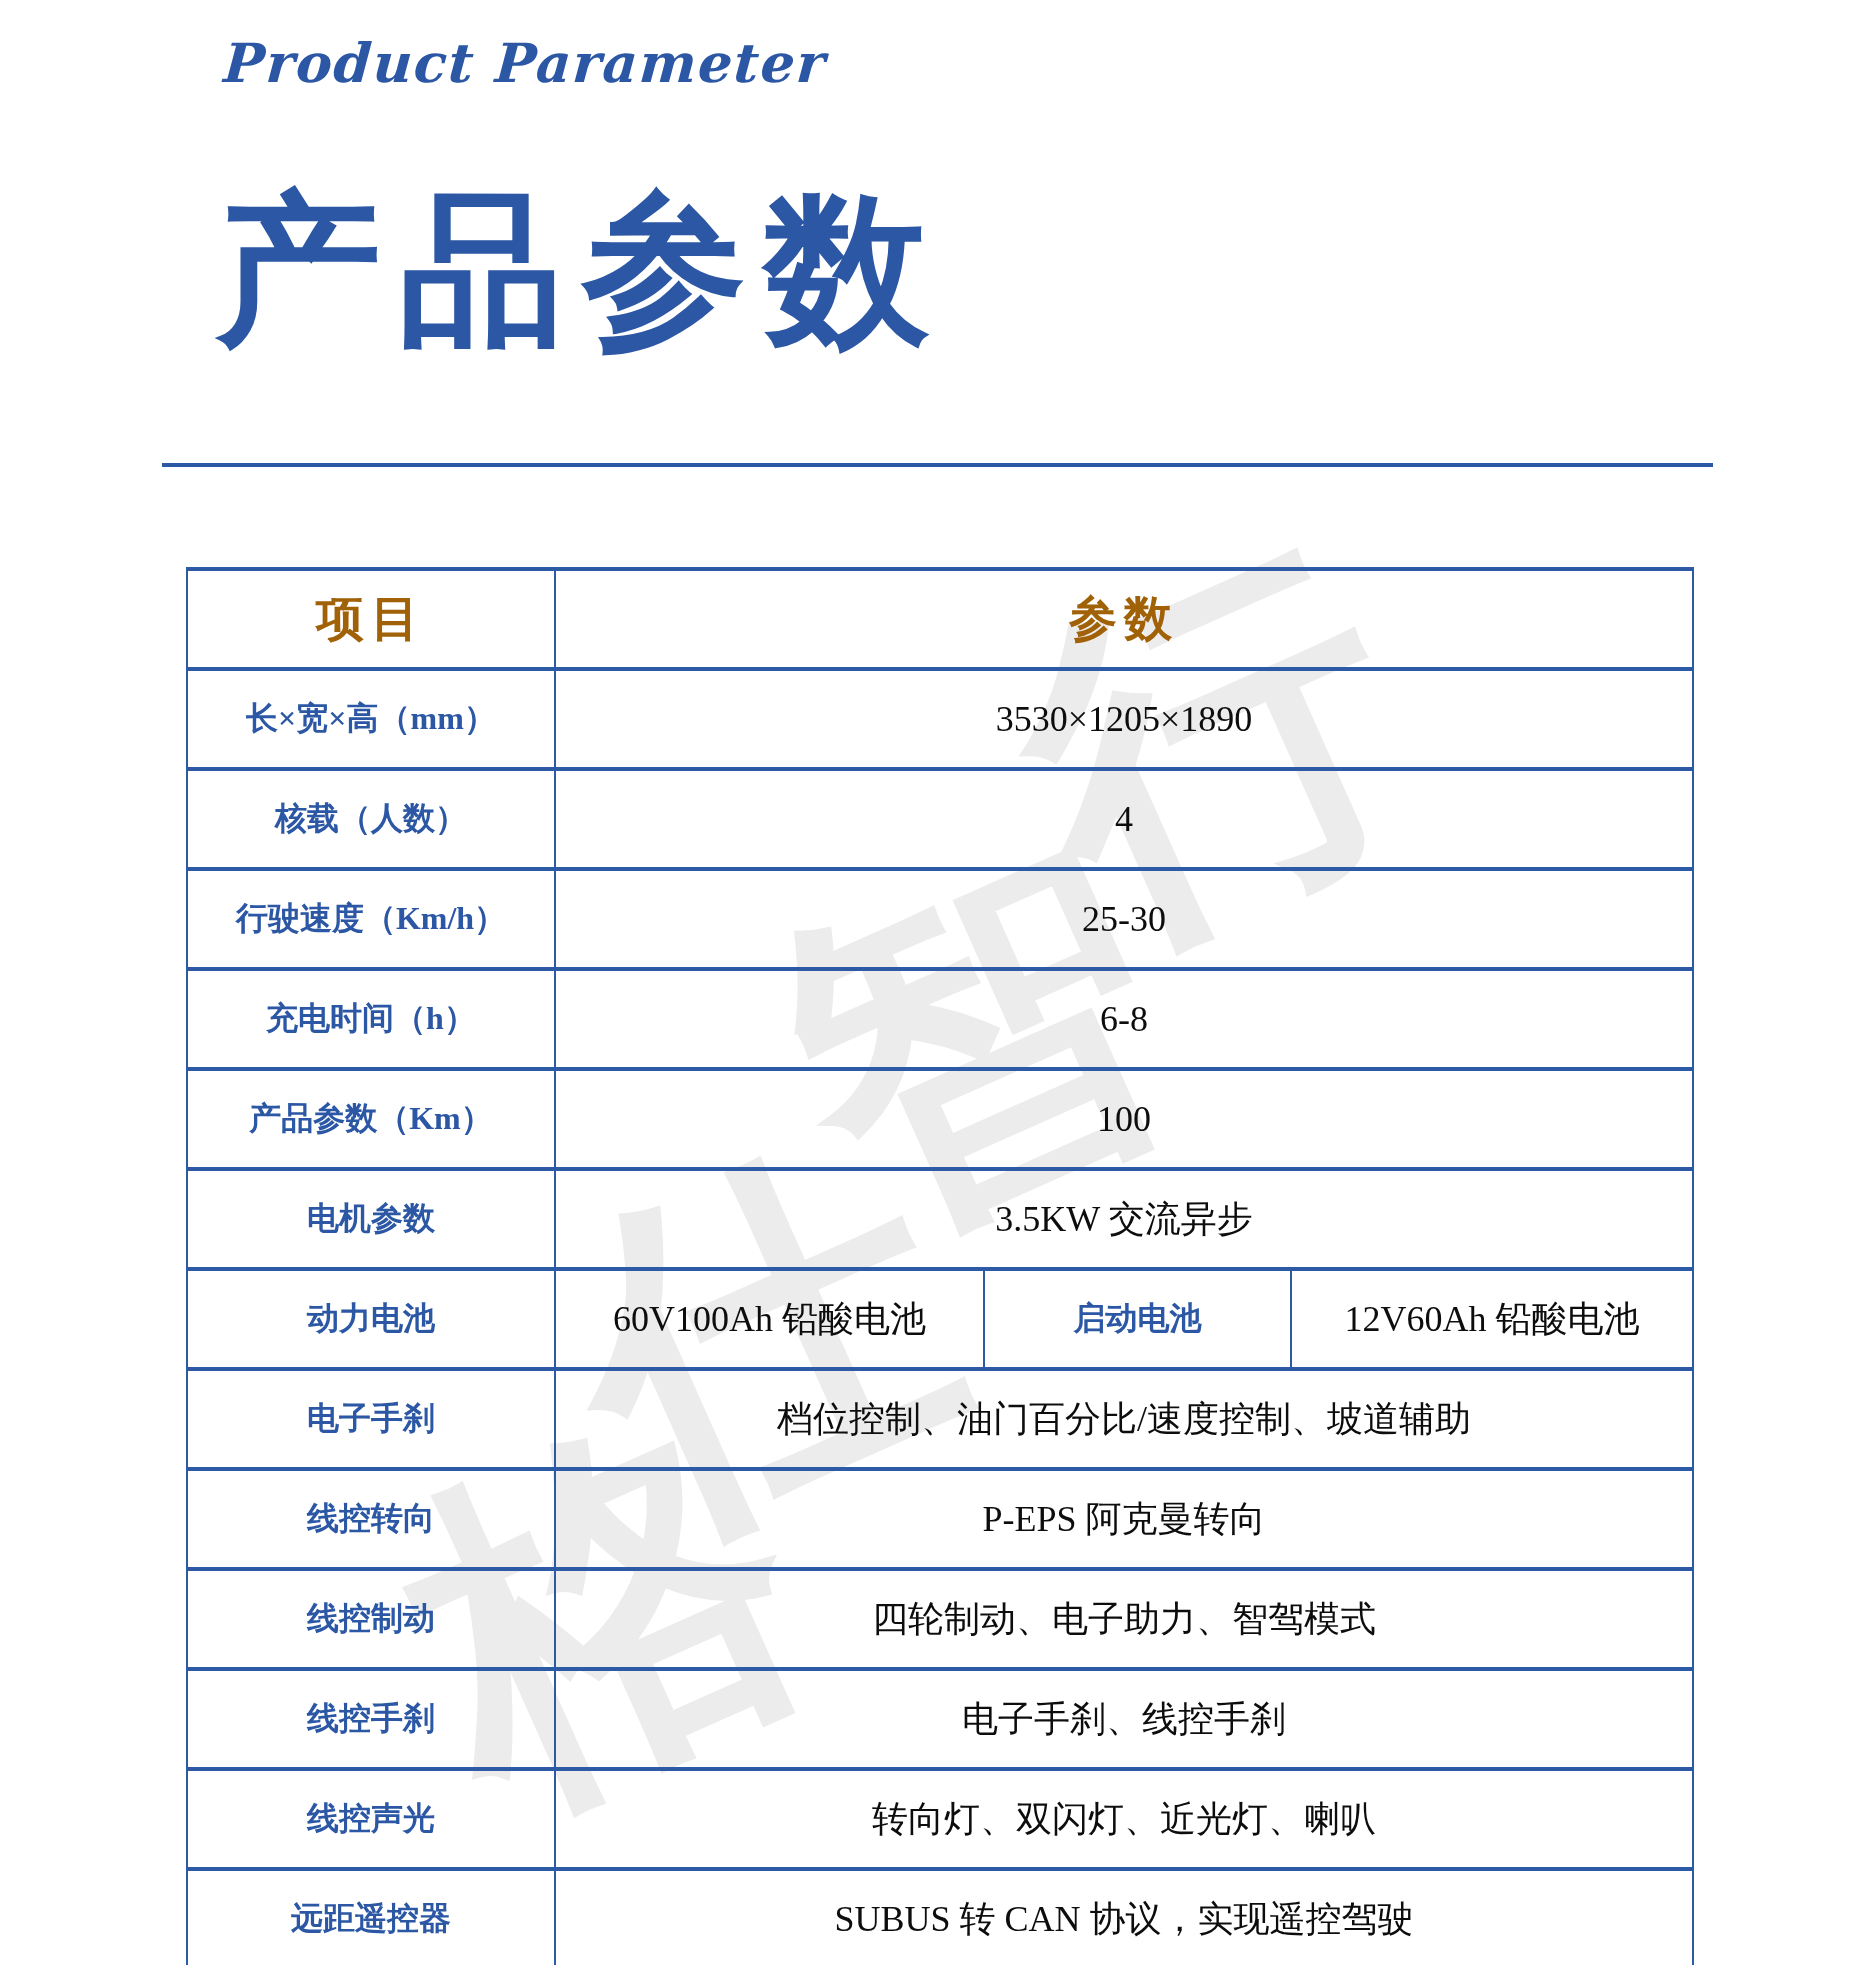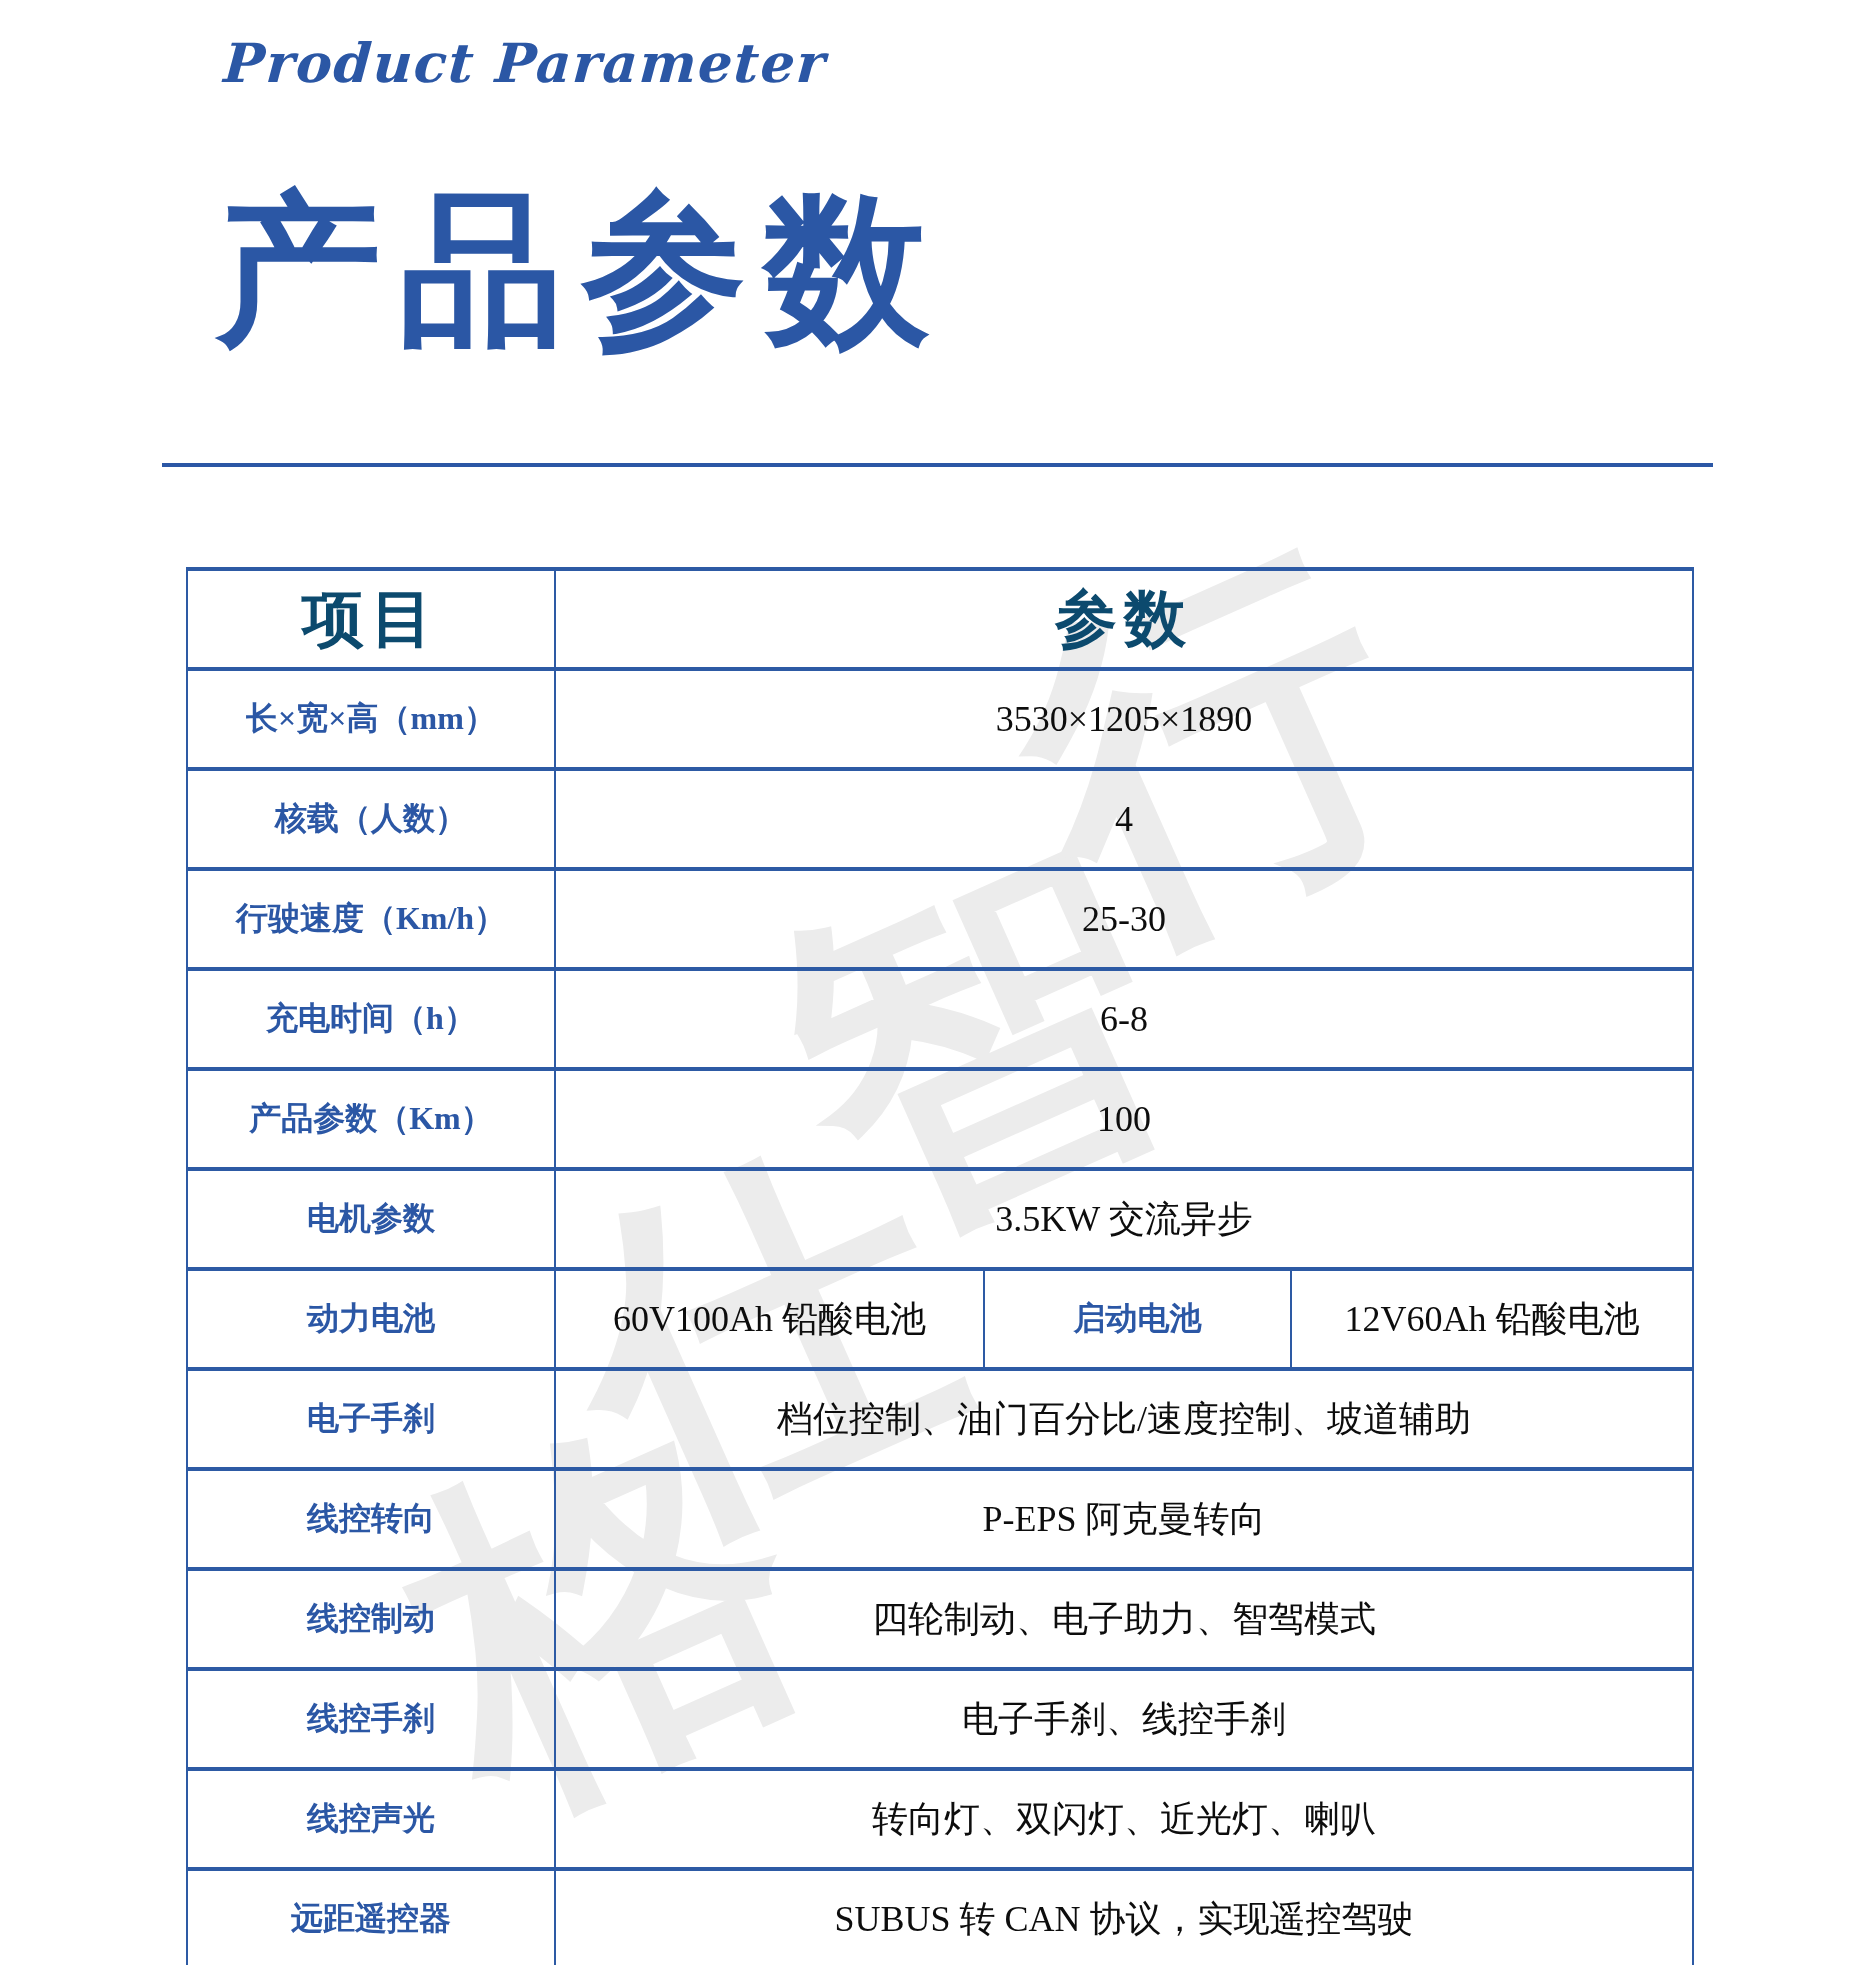--- a/index.html
+++ b/index.html
@@ -90,23 +90,23 @@
   .cell-label {
     color: #2b57a5;
     font-weight: bold;
     font-size: 32px;
   }
   .cell-value {
     color: #0d0d0d;
     font-size: 36px;
   }
   .cell-header {
-    color: #0c4a6e;
-    font-weight: bold;
-    font-size: 62px;
+    color: #a16207;
+    font-weight: bold;
+    font-size: 48px;
     letter-spacing: 7px;
   }
 </style>
 </head>
 <body>
 
 <div class="page">
 
   <div class="script-header">Product Parameter</div>
 

